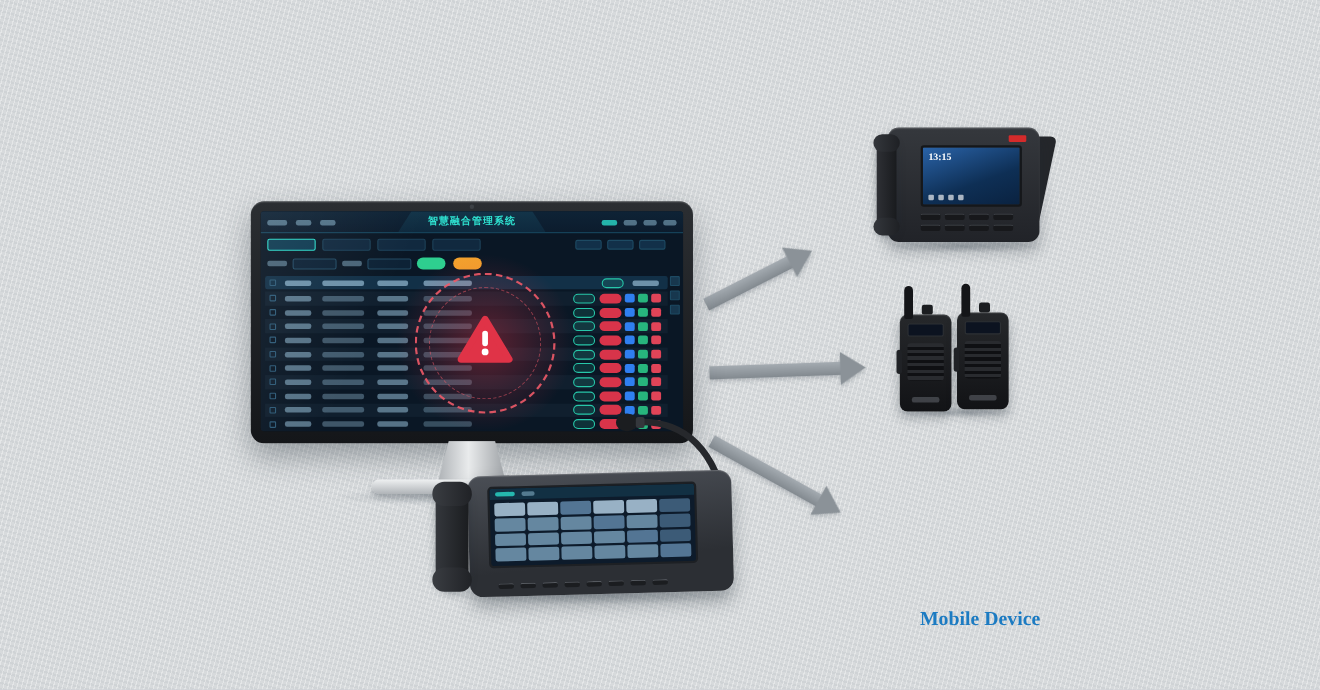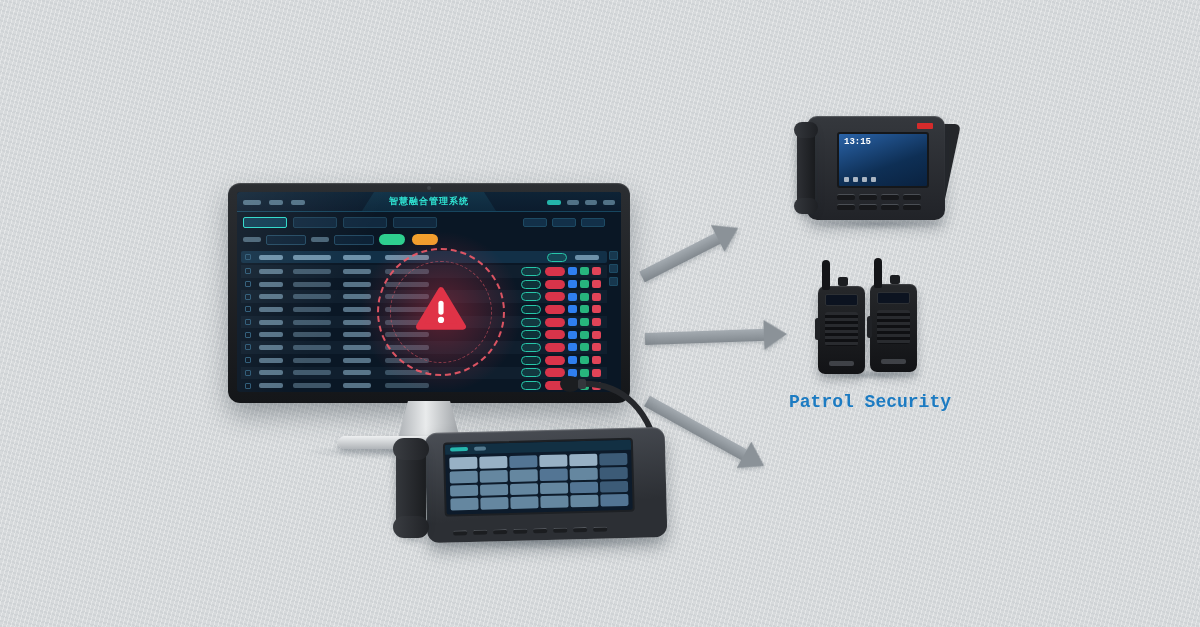--- a/index.html
+++ b/index.html
@@ -1,18 +1,18 @@
 <!DOCTYPE html>
 <html><head>
 <meta charset="utf-8">
 <style>
   *{box-sizing:border-box;margin:0;padding:0;}
   body{margin:0;background:#c9cdd0;}
   .stage{position:relative;width:1200px;height:627px;overflow:hidden;
-    font-family:Liberation Mono, monospace;
+    font-family:Liberation Serif, serif;
     background:#d7dadc;}
   .stage::before{content:'';position:absolute;inset:0;pointer-events:none;
     background-image:
       repeating-linear-gradient(105deg, rgba(255,255,255,.35) 0 1px, rgba(255,255,255,0) 1px 4px),
       repeating-linear-gradient(15deg, rgba(140,150,158,.10) 0 2px, rgba(140,150,158,0) 2px 5px);}
   
   .shadow{position:absolute;border-radius:50%;z-index:0;
     background:radial-gradient(ellipse at center, rgba(80,92,102,.30), rgba(80,92,102,0) 70%);}
   
   .monitor{position:absolute;left:228px;top:183px;z-index:2;}
@@ -489,16 +489,16 @@
     </div>
     <div class="radio r2">
       <span class="antenna"></span>
       <span class="knob"></span>
       <span class="rscreen"></span>
       <span class="rgrille"></span>
       <span class="rlabel"></span>
       <span class="ptt"></span>
     </div>
   </div>
-  <div class="dev-label lbl-patrol">Patrol Security</div>
-
+
+  <div class="dev-label lbl-mobile">Mobile Device</div>
 
 </div>
 
 </body></html>

